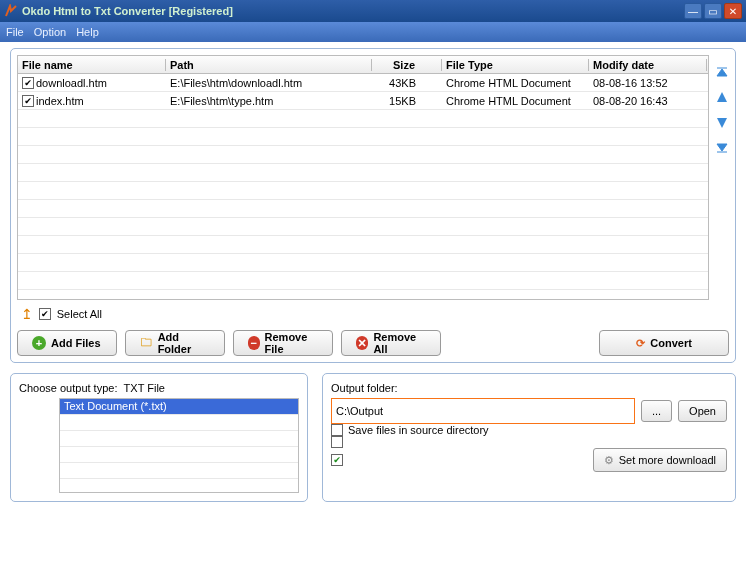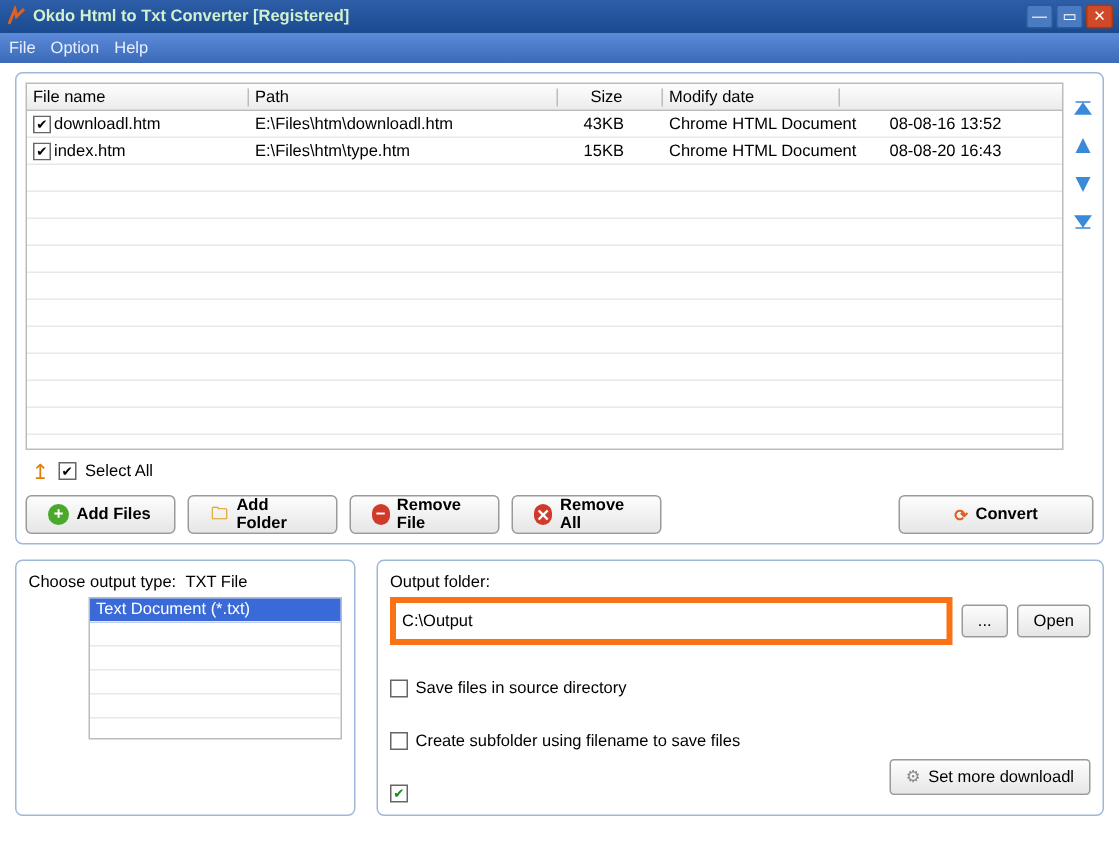--- a/index.html
+++ b/index.html
@@ -14,21 +14,21 @@
 .menubar { height: 20px; background: linear-gradient(#5a8ad8, #3a6ab8); display: flex; align-items: center; padding: 0 6px; gap: 10px; color: #e8f0ff; }
 .menubar span { cursor: pointer; }
 
 .content { padding: 6px 10px; background: #fff; }
 
 .main-box { border: 1px solid #a0b8d8; border-radius: 5px; padding: 6px; background: #fff; }
 
 .table-wrap { display: flex; }
 .file-table { flex: 1; border: 1px solid #bcbcbc; background: #fff; height: 245px; overflow: hidden; }
 .ft-row { display: flex; height: 18px; align-items: center; border-bottom: 1px solid #e8e8e8; }
-.ft-head { background: linear-gradient(#fdfdfd, #ececec); font-weight: normal; border-bottom: 1px solid #bcbcbc; }
+.ft-head { background: linear-gradient(#fdfdfd, #ececec); font-weight: bold; border-bottom: 1px solid #bcbcbc; }
 .ft-head .ft-cell { border-right: 1px solid #bcbcbc; }
 .ft-cell { padding: 0 4px; overflow: hidden; white-space: nowrap; }
 .c-name { width: 148px; display: flex; align-items: center; gap: 2px; }
 .c-path { width: 206px; }
 .c-size { width: 70px; text-align: right; padding-right: 26px; }
 .c-type { width: 147px; }
 .c-date { width: 118px; }
 .ft-checkbox { width: 12px; height: 12px; border: 1px solid #666; display: inline-flex; align-items: center; justify-content: center; font-size: 9px; color: #000; }
 
 .arrow-col { width: 20px; display: flex; flex-direction: column; align-items: center; gap: 10px; padding-left: 6px; padding-top: 8px; }
@@ -42,32 +42,32 @@
 .btn .ic { width: 14px; height: 14px; display: flex; align-items: center; justify-content: center; border-radius: 7px; font-size: 11px; }
 .ic-green { background: #4aa82a; color: #fff; }
 .ic-folder { color: #e0a020; }
 .ic-red { background: #d03a2a; color: #fff; }
 .btn-wide { width: 100px; justify-content: flex-start; }
 .btn-convert { width: 130px; justify-content: center; font-weight: bold; }
 .spacer { flex: 1; }
 
 .bottom { display: flex; gap: 14px; margin-top: 10px; }
 .bottom-box { border: 1px solid #a0b8d8; border-radius: 5px; padding: 8px; background: #fff; }
-.left-box { width: 227px; }
+.left-box { width: 298px; }
 .right-box { flex: 1; }
 .label-row { margin-bottom: 4px; }
 .type-list { border: 1px solid #bcbcbc; height: 95px; margin-left: 40px; }
 .type-list .row { height: 16px; padding: 1px 4px; border-bottom: 1px solid #e8e8e8; }
 .type-list .sel { background: #3a6ad8; color: #fff; }
 
 .of-row { display: flex; gap: 6px; align-items: center; }
-.of-input { flex: 1; height: 20px; border: 4px solid #f97316; padding: 12px 4px; }
+.of-input { flex: 1; height: 20px; border: 1px solid #f97316; padding: 12px 4px; }
 .small-btn { height: 22px; border: 1px solid #9a9a9a; border-radius: 3px; background: linear-gradient(#fdfdfd,#e6e6e6); padding: 0 10px; cursor: pointer; }
 
-.check-row { display: flex; align-items: center; gap: 5px; margin-top: 23px; }
+.check-row { display: flex; align-items: center; gap: 5px; margin-top: 0; }
 .chk { width: 12px; height: 12px; border: 1px solid #666; display: inline-flex; align-items: center; justify-content: center; font-size: 9px; color: #1a8a1a; }
 .param-btn { height: 24px; border: 1px solid #9a9a9a; border-radius: 3px; background: linear-gradient(#fdfdfd,#e6e6e6); padding: 0 10px; display: flex; align-items: center; gap: 5px; cursor: pointer; }
 .gear { color: #888; }
 </style>
 </head>
 <body>
 
 <div class="titlebar">
   <svg class="app-icon" viewBox="0 0 14 14">
       <path d="M2 12 L6 2 L7 7 L12 2" stroke="#e06020" fill="none" stroke-width="2"></path>
@@ -85,20 +85,21 @@
 </div>
 
 <div class="content">
 <div class="main-box">
   <div class="table-wrap">
     <div class="file-table">
       <div class="ft-row ft-head">
         <div class="ft-cell c-name">File name</div>
         <div class="ft-cell c-path">Path</div>
         <div class="ft-cell c-size">Size</div>
+        <div class="ft-cell c-type">File Type</div>
         <div class="ft-cell c-date">Modify date</div>
       </div>
       <div class="ft-row">
         <div class="ft-cell c-name">
               <span class="ft-checkbox">✔</span>
               <span>downloadl.htm</span>
             </div>
         <div class="ft-cell c-path">E:\Files\htm\downloadl.htm</div>
         <div class="ft-cell c-size">43KB</div>
         <div class="ft-cell c-type">Chrome HTML Document</div>
@@ -197,21 +198,20 @@
       <input class="of-input" value="C:\Output" style="">
       <button class="small-btn">...</button>
       <button class="small-btn">Open</button>
     </div>
     <div class="check-row">
           <span class="chk"></span>
           <span>Save files in source directory</span>
         </div>
     <div class="check-row">
           <span class="chk"></span>
-          <span>Create subfolder using filename to save files</span>
         </div>
     <div style="display:flex;align-items:center;">
       <div class="check-row" style="flex:1;">
             <span class="chk">✔</span>
           </div>
       <div class="param-btn">
             <span class="gear">⚙</span>
             <span>Set more downloadl</span>
           </div>
     </div>

